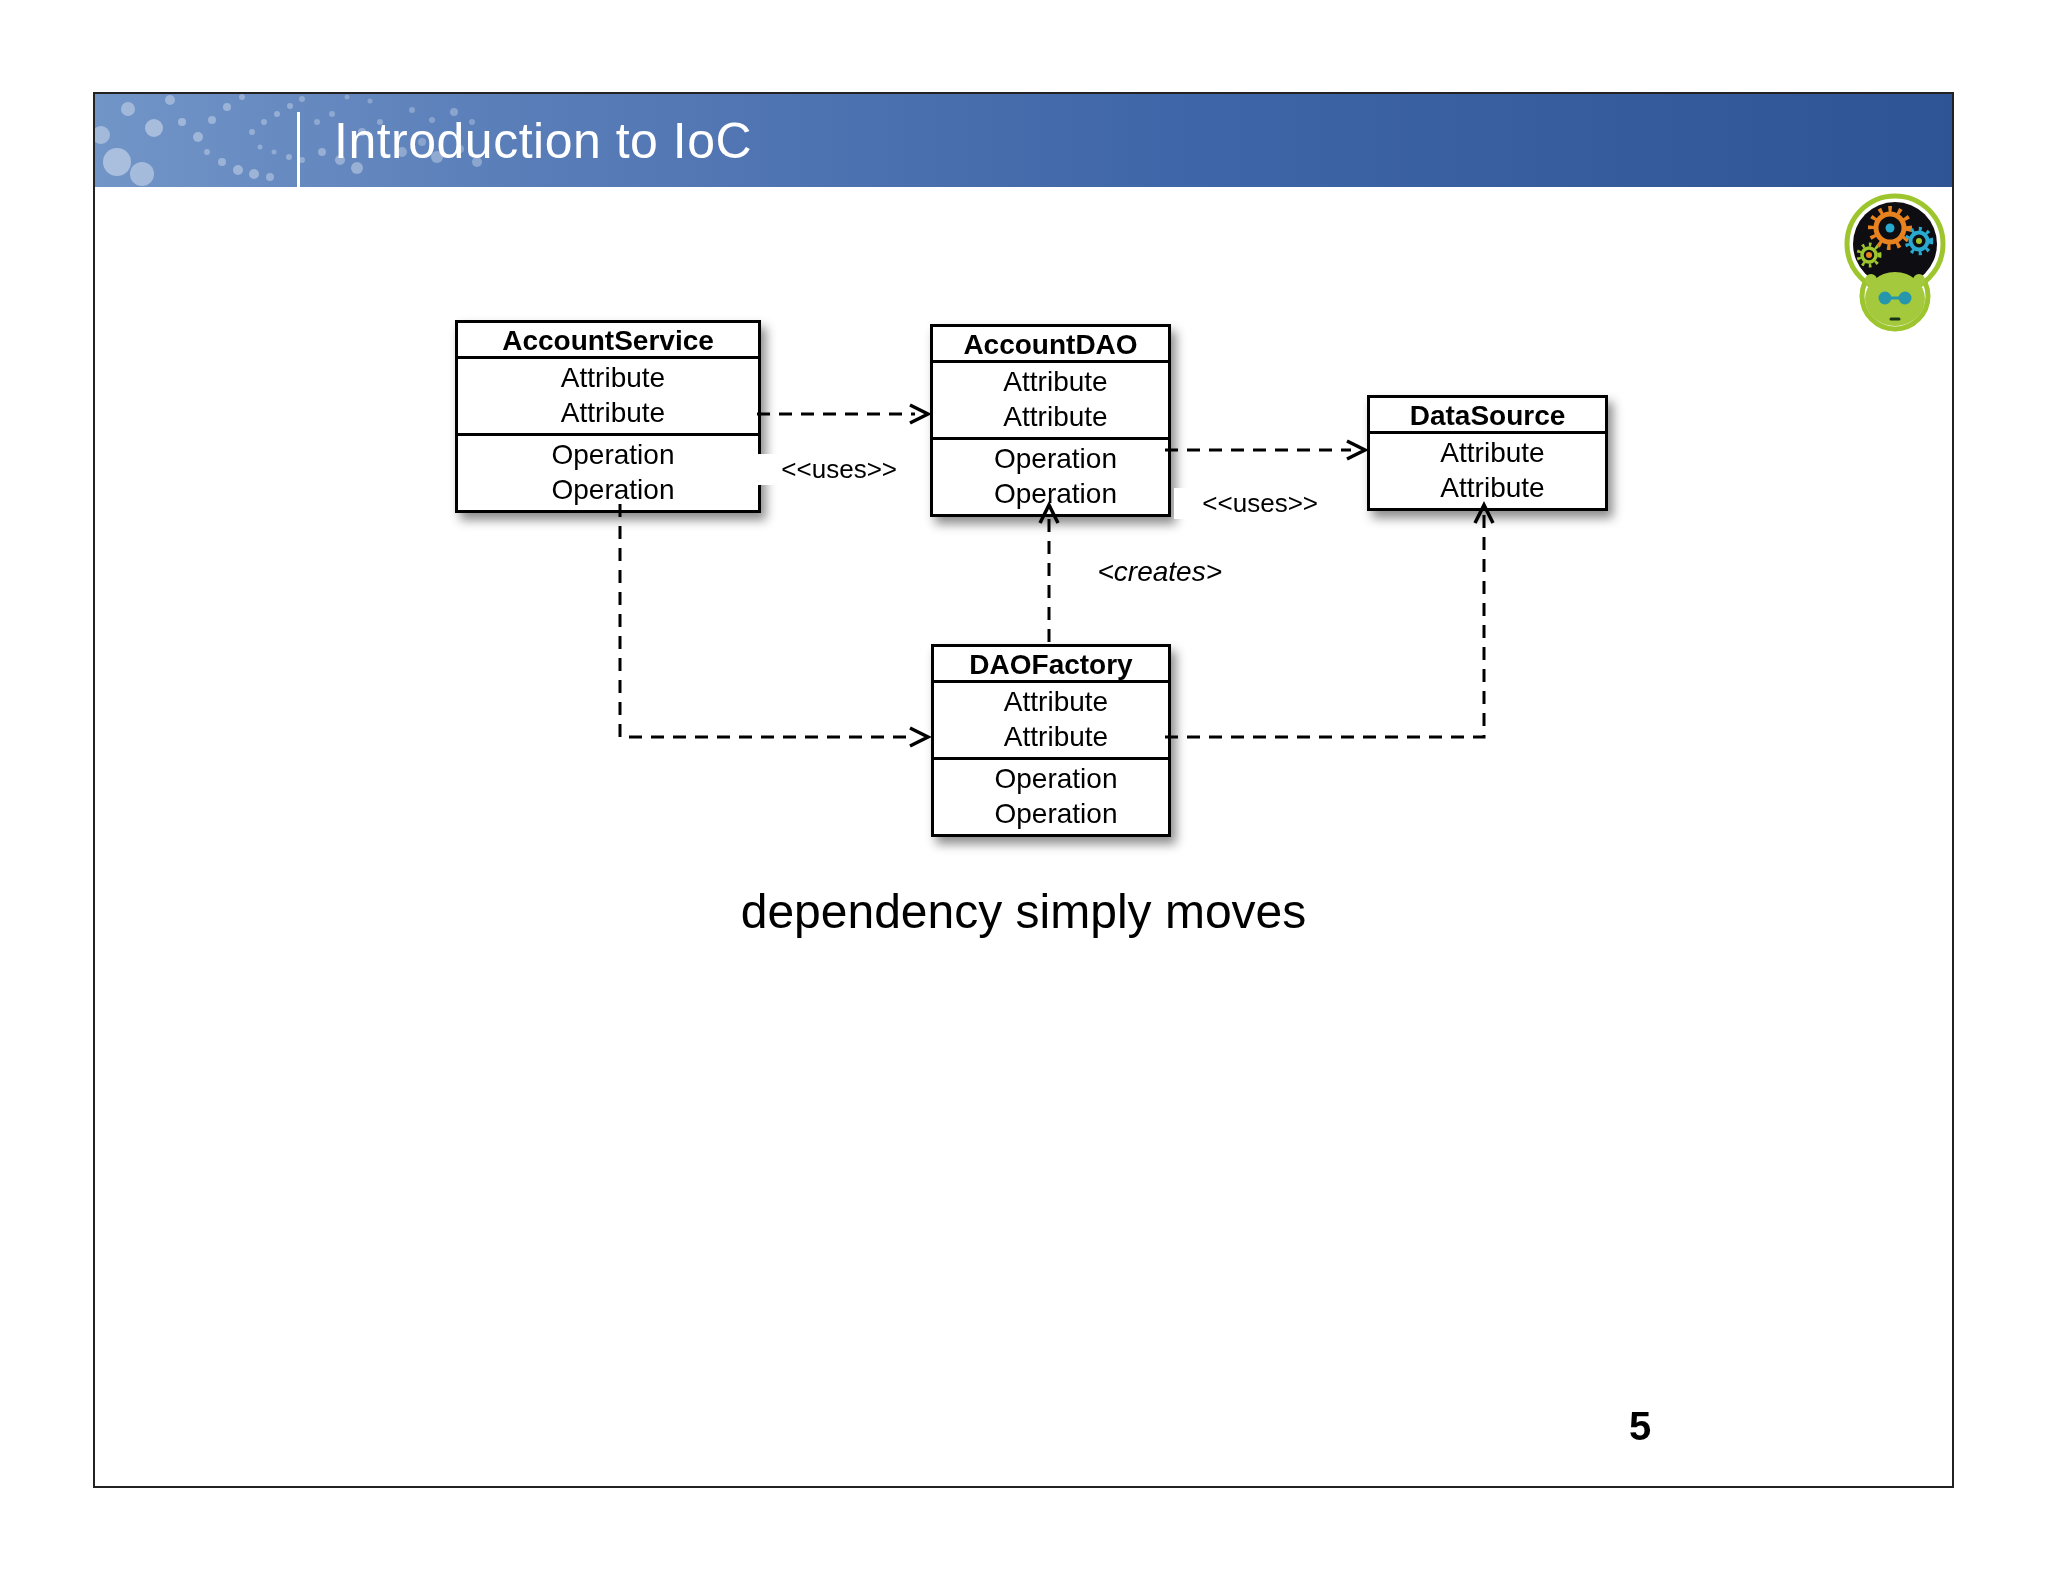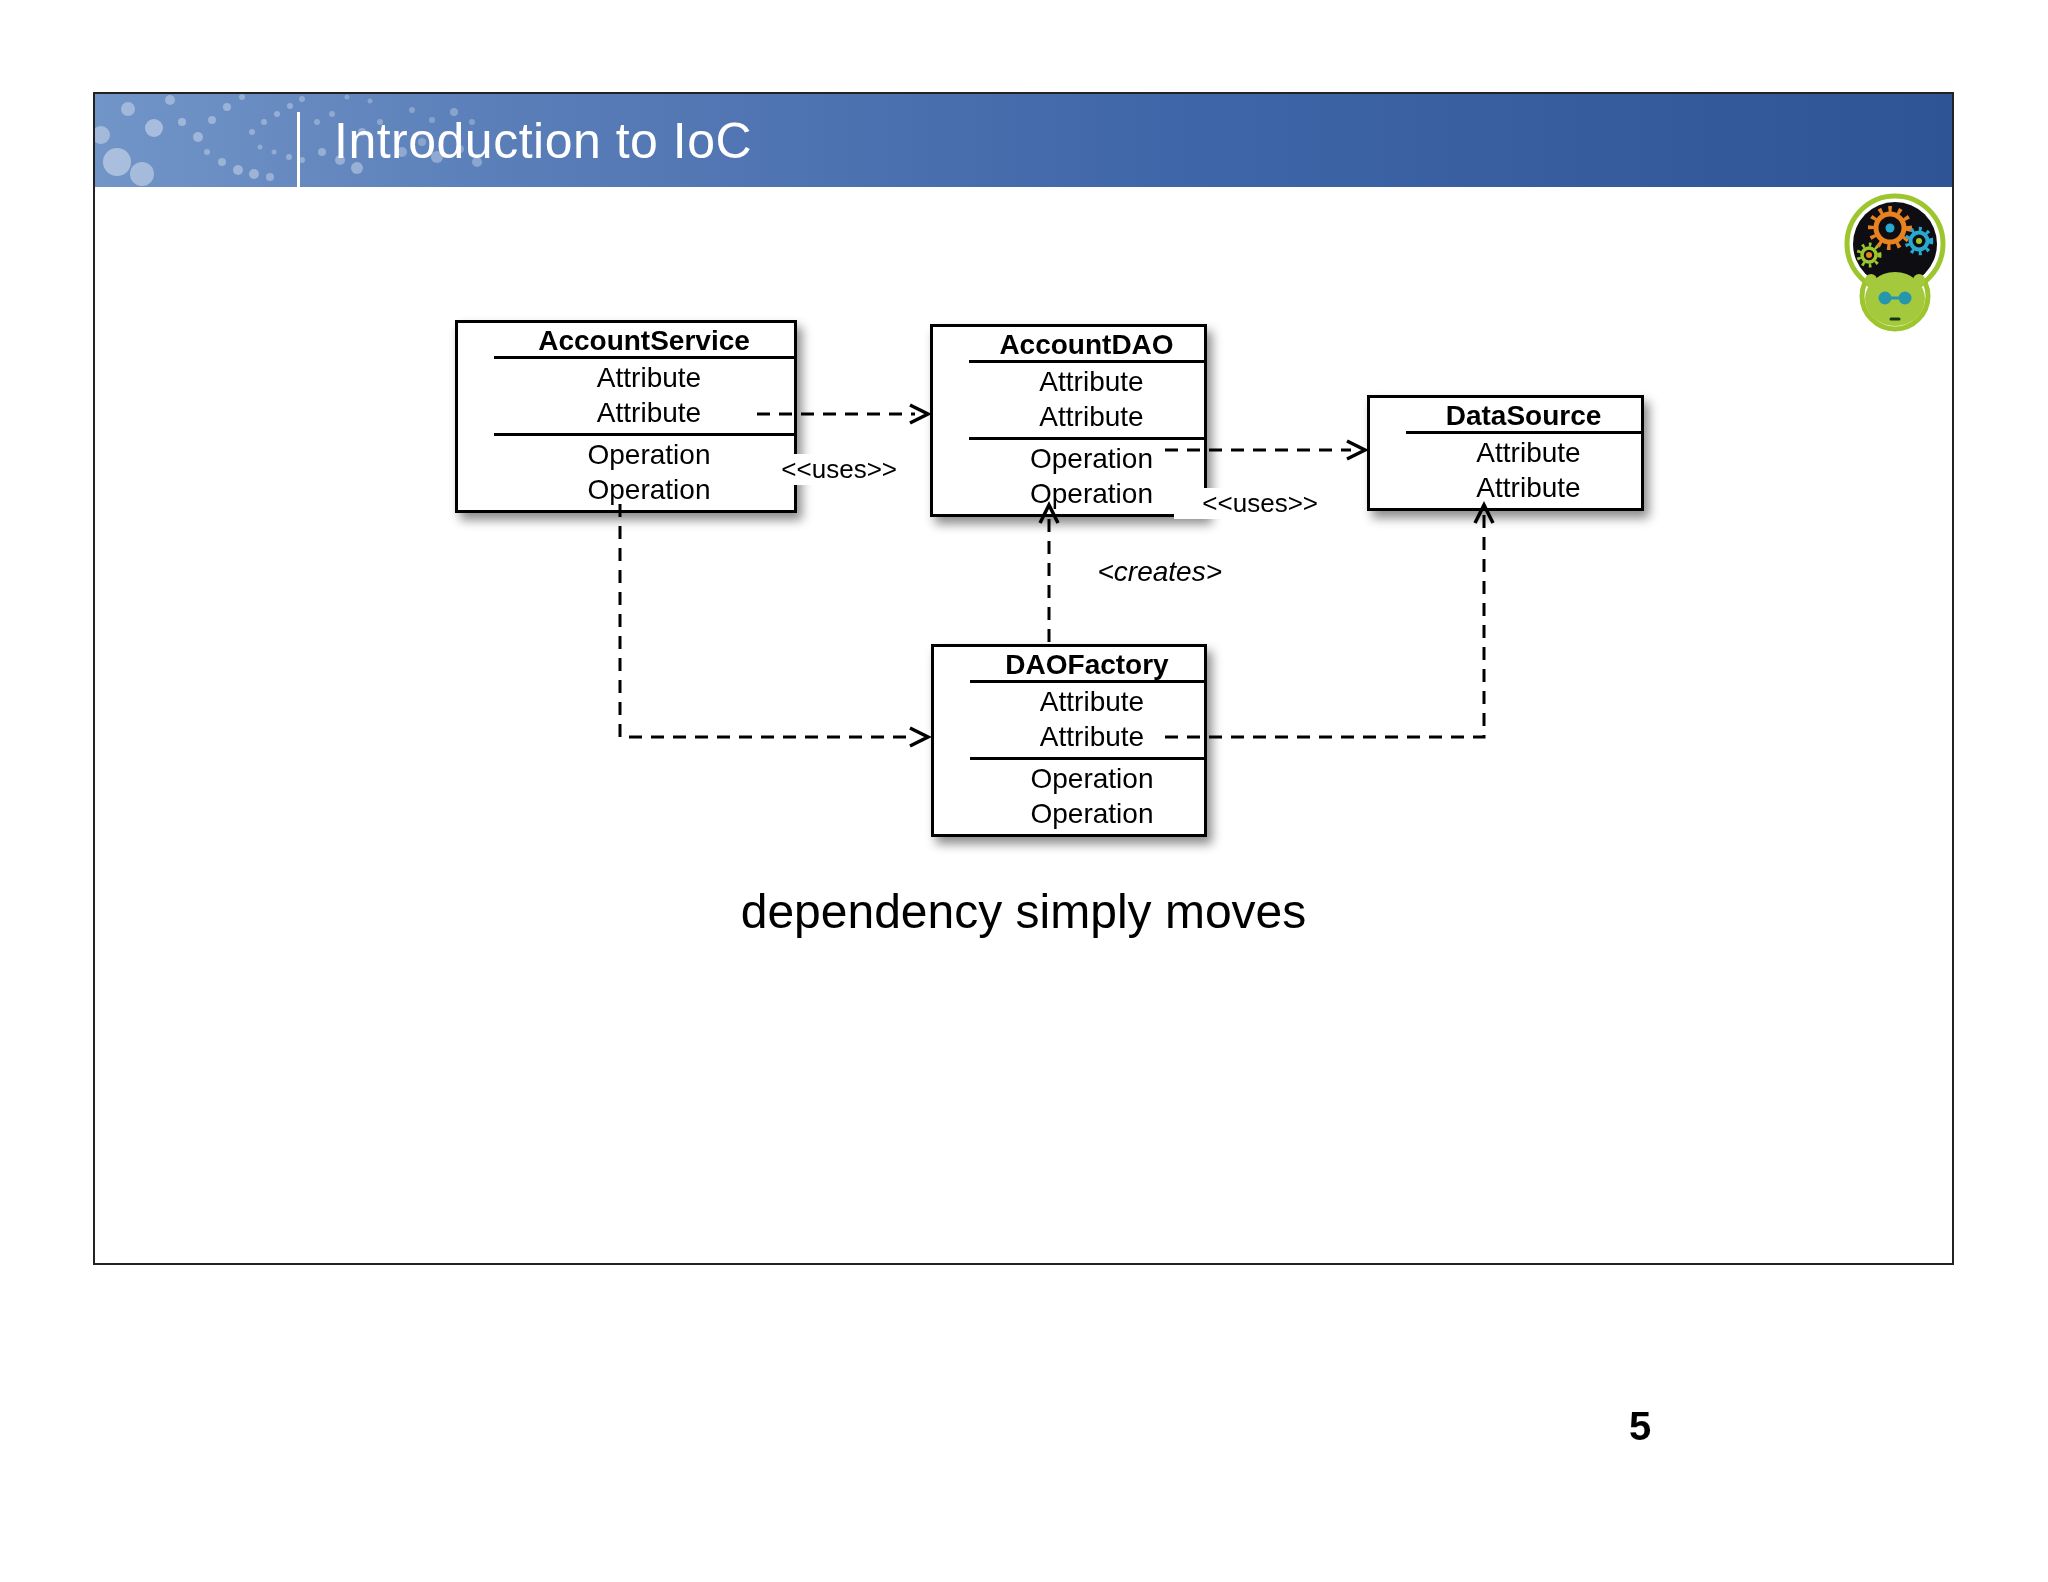--- a/index.html
+++ b/index.html
@@ -1,33 +1,33 @@
 <!DOCTYPE html>
 <html><head>
 <meta charset="utf-8">
 <style>
   html,body{margin:0;padding:0;background:#ffffff;}
   .page{position:relative;width:2048px;height:1582px;background:#ffffff;overflow:hidden;
         font-family:"Liberation Sans",sans-serif;color:#000;}
-  .slide{position:absolute;left:93px;top:92px;width:1861px;height:1173px;background:#ffffff;
+  .slide{position:absolute;left:93px;top:92px;width:1861px;height:1396px;background:#ffffff;
          border:2px solid #222;box-sizing:border-box;}
   
   .band{position:absolute;left:0;top:0;width:100%;height:93px;
         background:linear-gradient(90deg,#7295c8 0%,#5a7eb8 22%,#3f66a8 58%,#2e5495 100%);}
   .band-dots{position:absolute;left:0;top:0;height:93px;width:430px;}
   .band-rule{position:absolute;left:202px;top:18px;width:3px;height:75px;background:#ffffff;}
   .band-title{position:absolute;left:239px;top:0;height:93px;line-height:95px;
               font-size:50px;color:#ffffff;letter-spacing:0.5px;white-space:nowrap;}
   .band-course{position:absolute;right:32px;top:0;height:93px;line-height:95px;
                font-size:36px;font-style:italic;color:#ffffff;white-space:nowrap;}
   
   .logo{position:absolute;left:1745px;top:98px;width:110px;height:142px;}
   
   .uml-class{position:absolute;background:#ffffff;border:3px solid #000;
-             box-shadow:5px 7px 10px rgba(0,0,0,0.45);font-size:28px;padding-left:36px;}
+             box-shadow:5px 7px 10px rgba(0,0,0,0.45);font-size:28px;}
   .uml-title{height:33px;line-height:35px;border-bottom:3px solid #000;
              font-weight:bold;text-align:center;}
   .uml-rows{padding:1px 0 3px 10px;}
   .uml-rows.with-divider{border-bottom:3px solid #000;}
   .uml-row{line-height:35px;white-space:nowrap;text-align:center;}
   
   .rel-label{position:absolute;font-size:26px;text-align:right;background:#ffffff;
              padding:0 4px;white-space:nowrap;}
   .rel-label.creates{font-size:28px;font-style:italic;}
   

